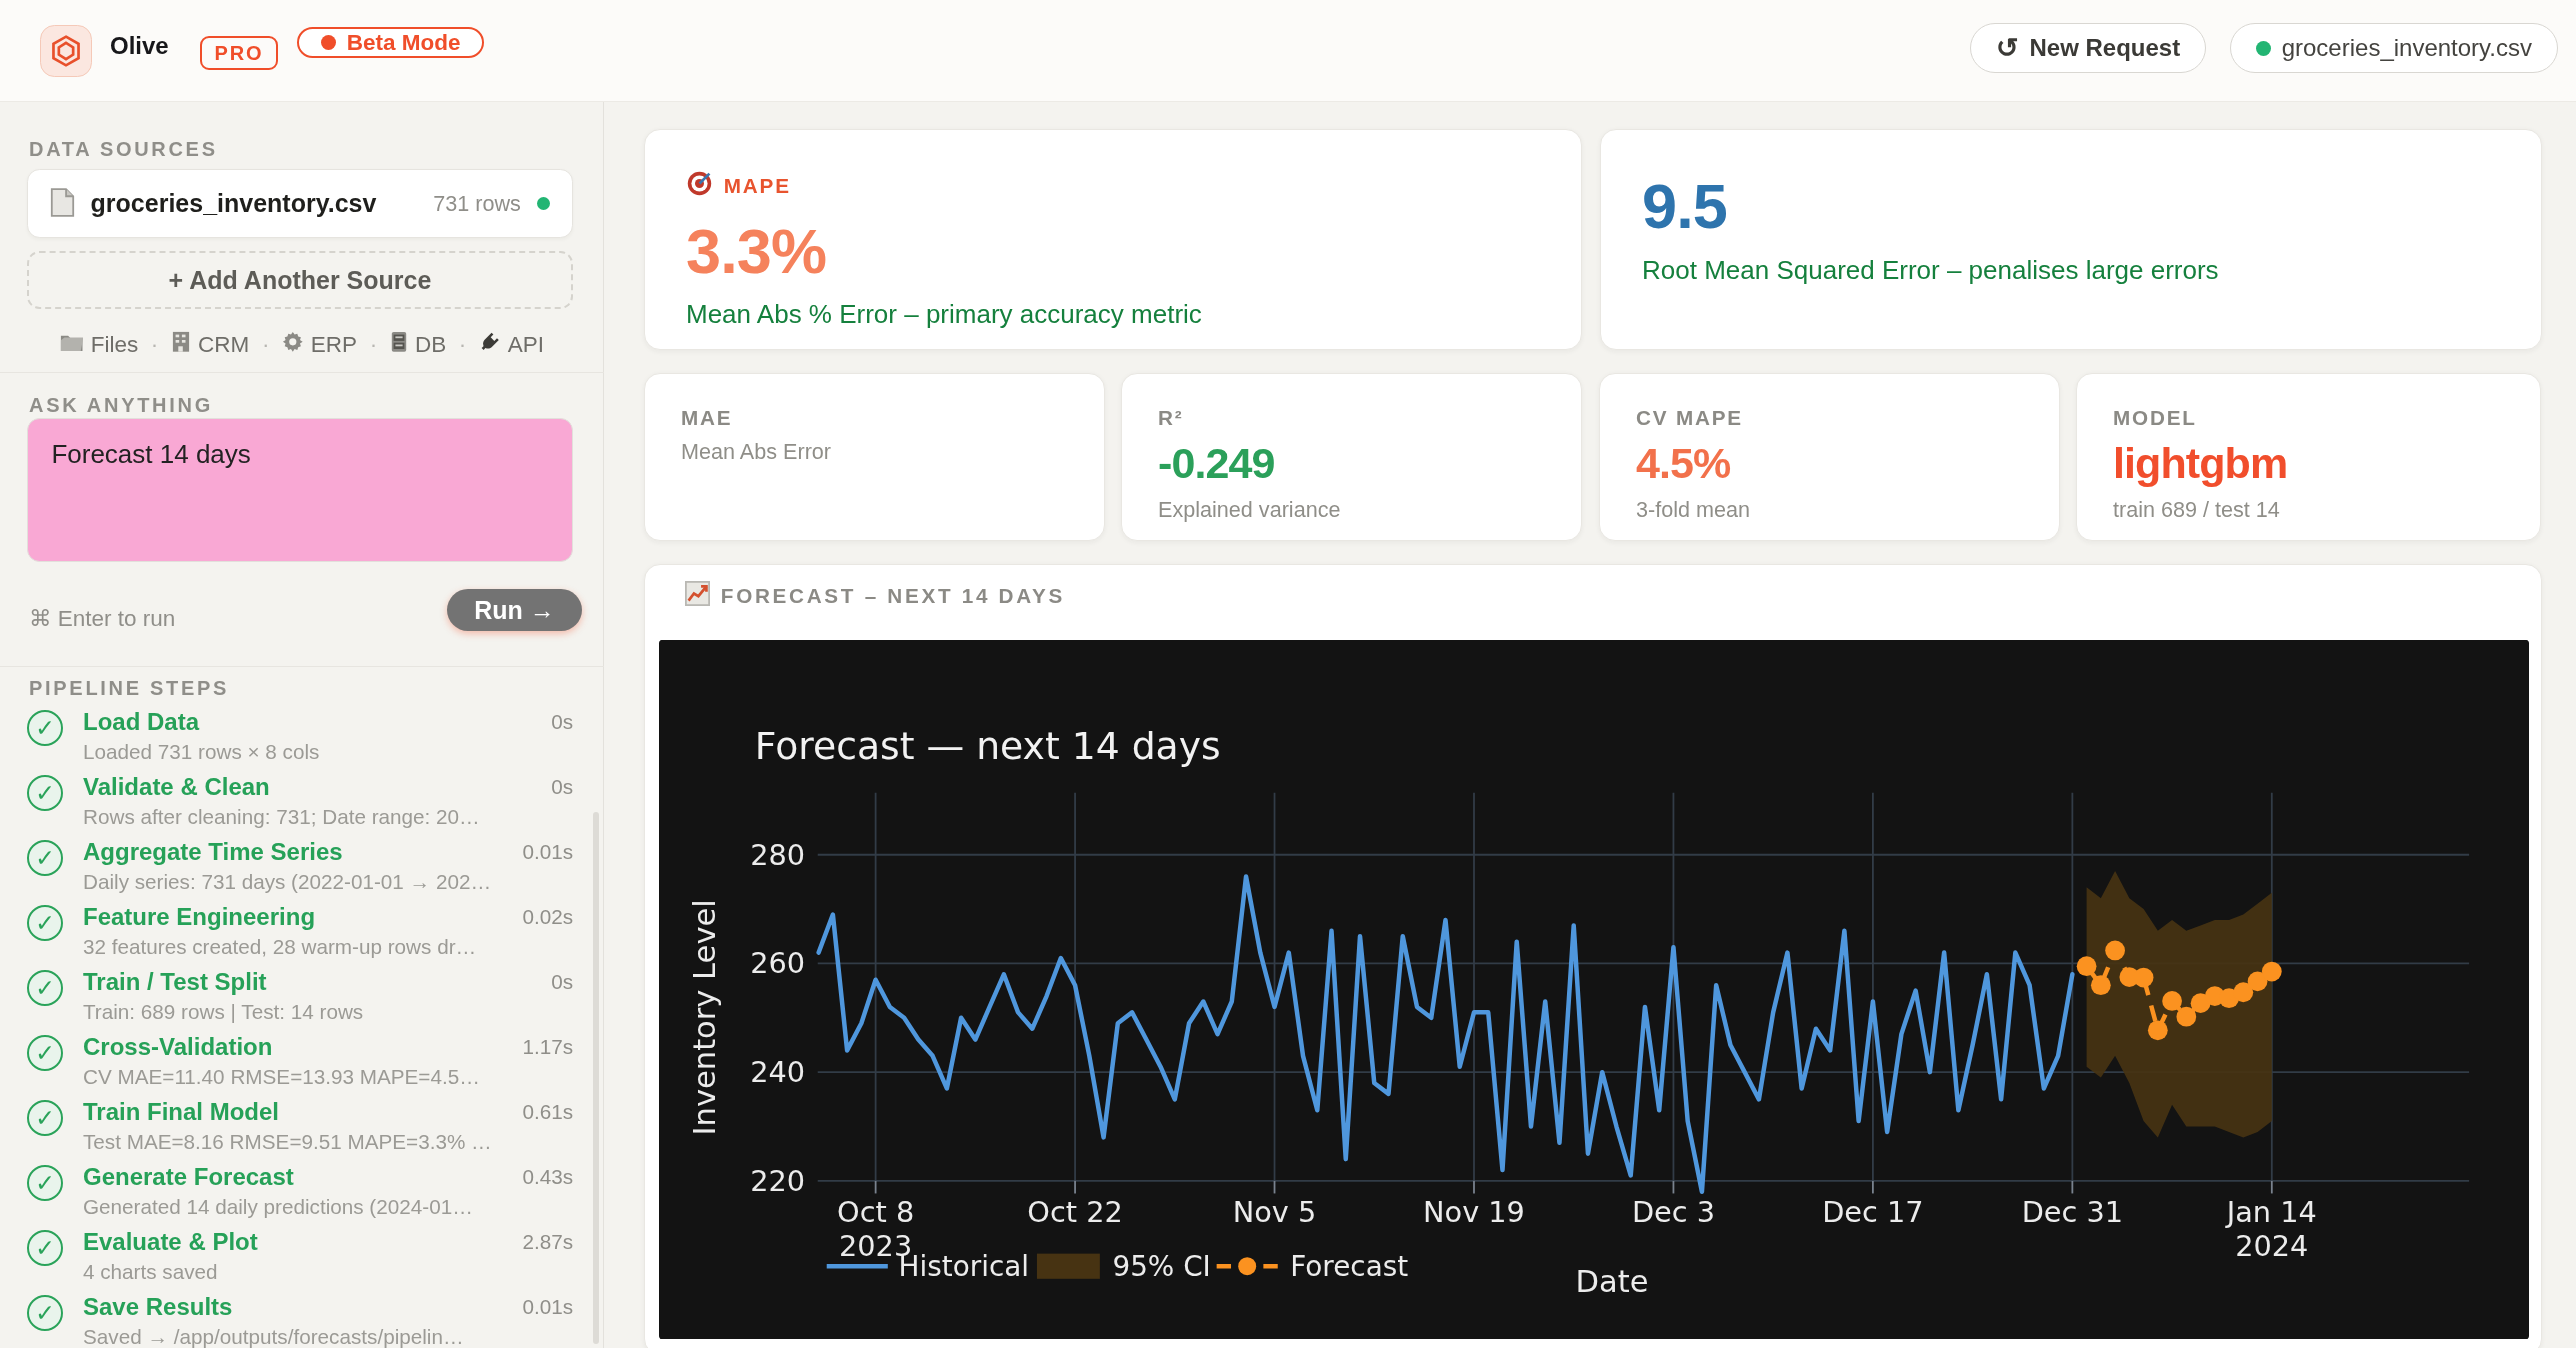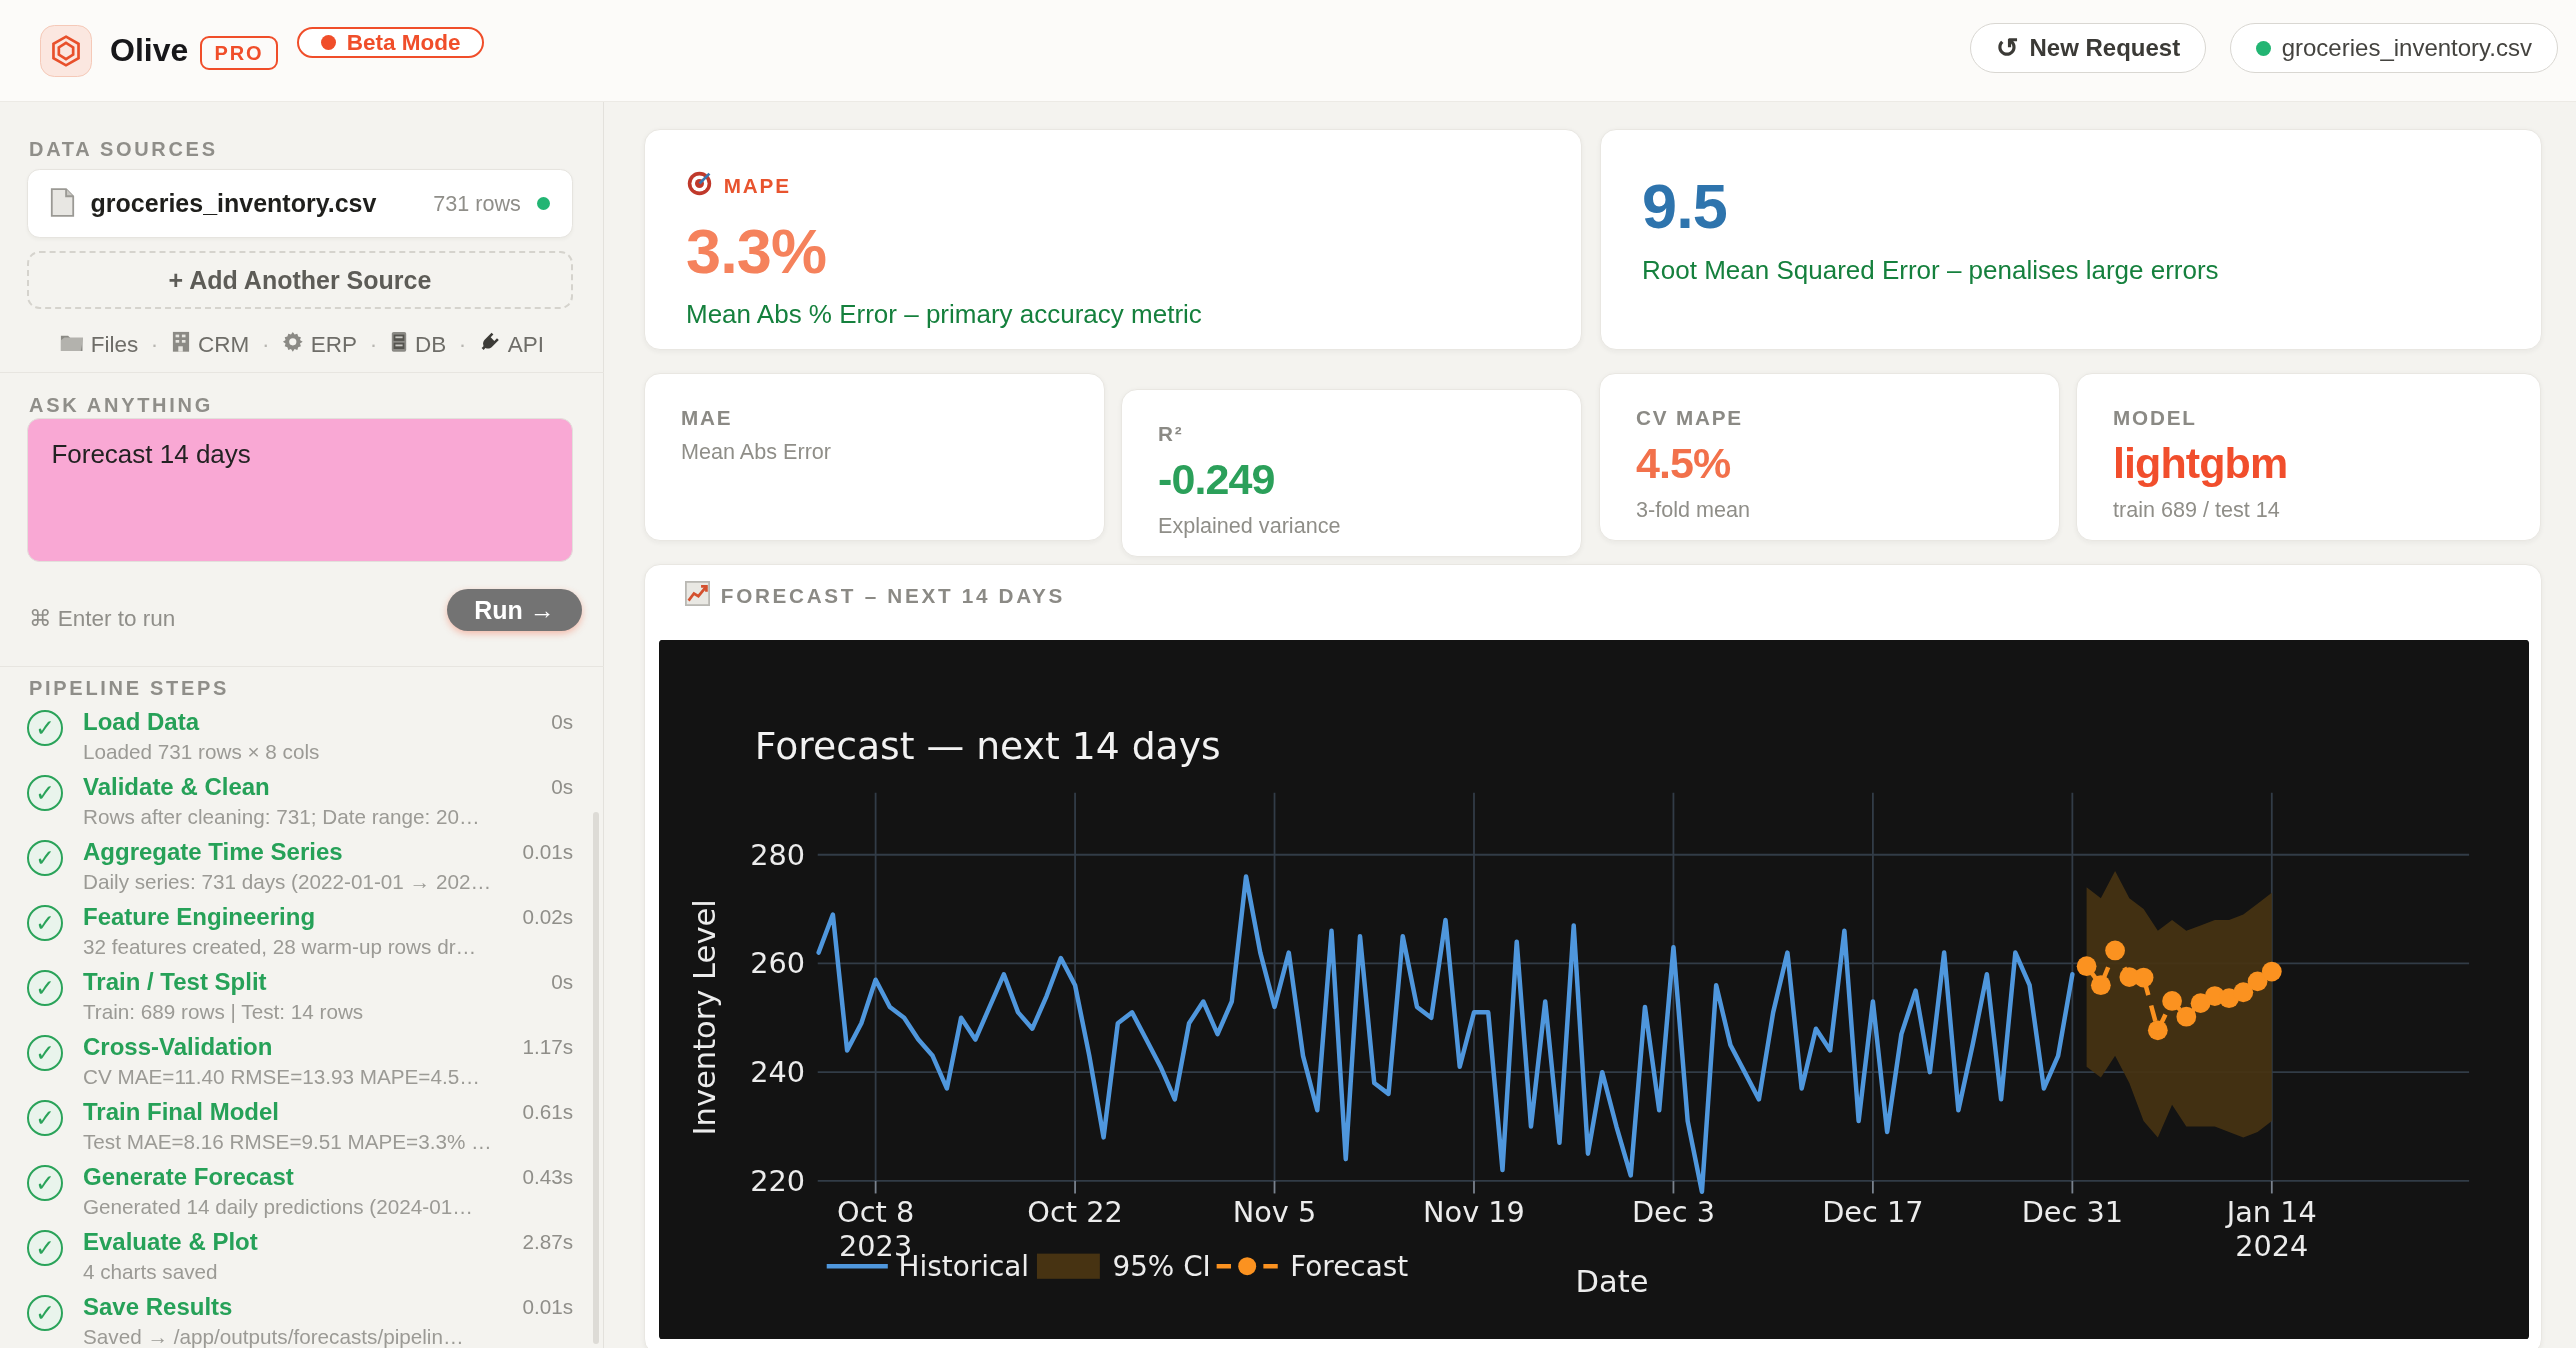--- a/index.html
+++ b/index.html
@@ -5,21 +5,21 @@
   * { margin:0; padding:0; box-sizing:border-box; }
   html,body { width:2576px; height:1348px; overflow:hidden;
     font-family:"Liberation Sans", sans-serif; background:#f4f3ef; }
 
   
   #header { position:absolute; left:0; top:0; width:2576px; height:102px;
     background:#fcfbf9; border-bottom:1.8px solid #eceae5; }
   #logo { position:absolute; left:40px; top:25px; width:52px; height:52px;
     background:#fbe7e0; border:1.8px solid #f5c9b8; border-radius:14.4px;
     display:flex; align-items:center; justify-content:center; }
-  #app-name { position:absolute; left:110px; top:32px; font-size:32px; font-weight:bold; color:#17171a; }
+  #app-name { position:absolute; left:110px; top:32px; font-size:24px; font-weight:bold; color:#17171a; }
   .pro-badge { position:absolute; left:200px; top:36px; font-size:20px; font-weight:bold;
     color:#f04e2a; border:2.7px solid #f04e2a; border-radius:9px; padding:3.6px 12.6px; letter-spacing:1.8px; }
   .beta-pill { position:absolute; left:297px; top:27px; height:31px; border:2.7px solid #f04e2a;
     border-radius:898px; display:flex; align-items:center; gap:10.8px; padding:0 21.6px;
     color:#f04e2a; font-weight:bold; font-size:22.5px; background:#fff; }
   .dot { width:15.3px; height:15.3px; border-radius:50%; display:inline-block; }
   .header-right { position:absolute; right:18px; top:23.4px; display:flex; gap:23.4px; align-items:center; }
   .pill-btn { height:50px; border:1.8px solid #d9d7d2; border-radius:898px; background:#fff;
     display:flex; align-items:center; gap:10.8px; padding:0 25px; font-size:24px; color:#44433f; }
   .pill-btn.bold { font-weight:bold; color:#3b3a36; }
@@ -281,21 +281,21 @@
 <div class="card pad-big" style="left:1600px; top:129px; width:942px; height:221px;">
   <div class="big-val" style="color:#2e74ad;">9.5</div>
   <div class="card-desc">Root Mean Squared Error – penalises large errors</div>
 </div>
 
 <div class="card pad-sm" style="left:644px; top:373px; width:461px; height:168px;">
   <div class="card-label">MAE</div>
   <div class="sm-desc">Mean Abs Error</div>
 </div>
 
-<div class="card pad-sm" style="left:1121px; top:389px; width:461px; height:168px;">
+<div class="card pad-sm" style="left:1121px; top:373px; width:461px; height:168px;">
   <div class="card-label">R²</div>
   <div class="sm-val" style="color:#2ba05a;">-0.249</div>
   <div class="sm-desc">Explained variance</div>
 </div>
 
 <div class="card pad-sm" style="left:1599px; top:373px; width:461px; height:168px;">
   <div class="card-label">CV MAPE</div>
   <div class="sm-val" style="color:#f2714b;">4.5%</div>
   <div class="sm-desc">3-fold mean</div>
 </div>

